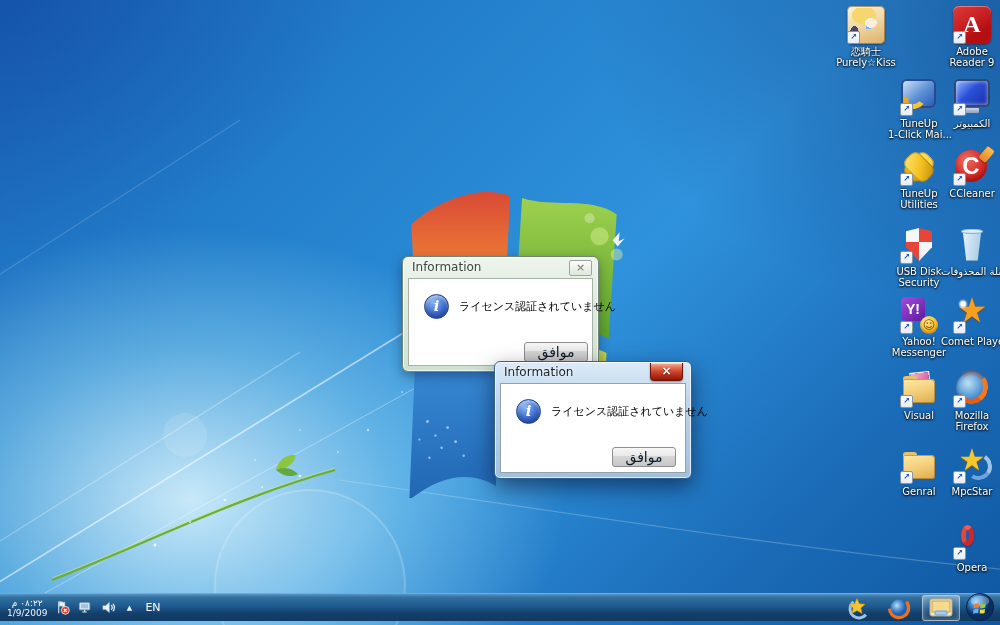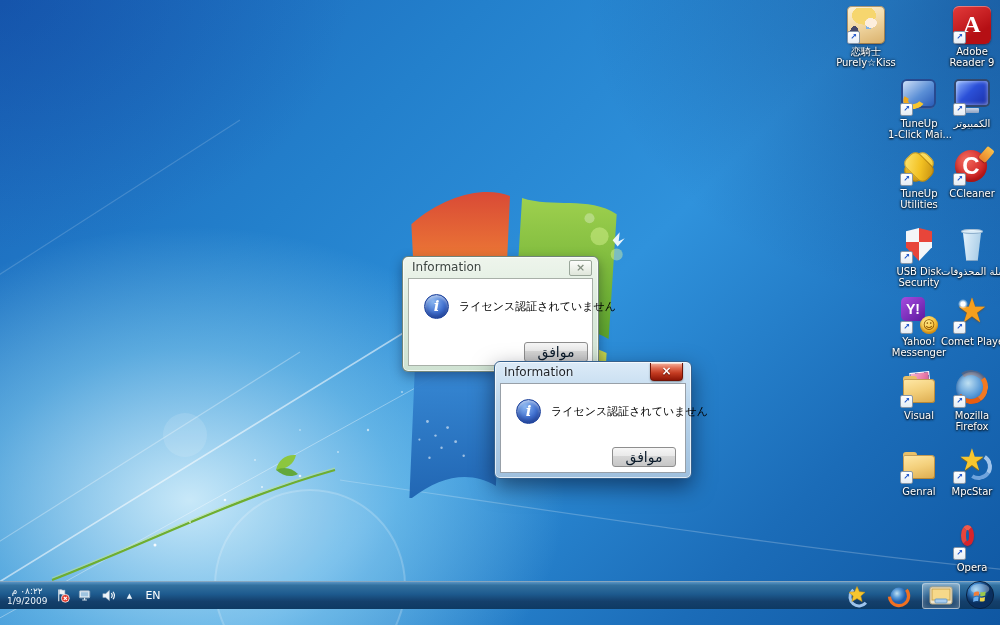--- a/index.html
+++ b/index.html
@@ -134,21 +134,21 @@
       box-shadow:inset 0 -3px 5px rgba(0,0,50,.3),inset 0 2px 3px rgba(255,255,255,.55);}
   .info-icon::before{content:"i";}
   .msg{font-size:11px;color:#000;white-space:nowrap;}
   .okbtn{position:absolute;height:20px;width:64px;font-size:14px;color:#0a1a2a;
       background:linear-gradient(#f6f6f6,#e9e9e9 45%,#d6d6d6 46%,#c6c6c6);border:1px solid #8e8e8e;border-radius:3px;
       font-family:"DejaVu Sans",sans-serif;padding:0;}
   .dlg.inactive .okbtn{right:4px;bottom:3px;}
   .dlg.active .okbtn{right:9px;bottom:5px;}
 
   
-  .taskbar{position:absolute;left:0;right:0;bottom:16px;height:28px;box-sizing:border-box;z-index:50;
+  .taskbar{position:absolute;left:0;right:0;bottom:4px;height:28px;box-sizing:border-box;z-index:50;
       border-top:1px solid rgba(215,238,252,.6);
       background:linear-gradient(180deg,#5895c6 0%,#33719f 12%,#1d5a8e 45%,#143f6b 72%,#0e3a63 100%);margin-top:24px;}
   .tray{position:absolute;left:0;top:0;bottom:0;display:flex;align-items:center;gap:7px;padding-left:7px;}
   .clock{text-align:center;color:#eef6fc;cursor:default;}
   .clock .time{font-size:9px;line-height:10px;}
   .clock .date{font-size:9px;line-height:10px;}
   .tico{width:16px;height:16px;display:flex;align-items:center;justify-content:center;}
   .arrowico{width:12px;}
   .arrowico::before{content:"\25B2";color:#e8f2fa;font-size:7px;}
   .lang{color:#fff;font-size:11px;padding:0 3px;}

